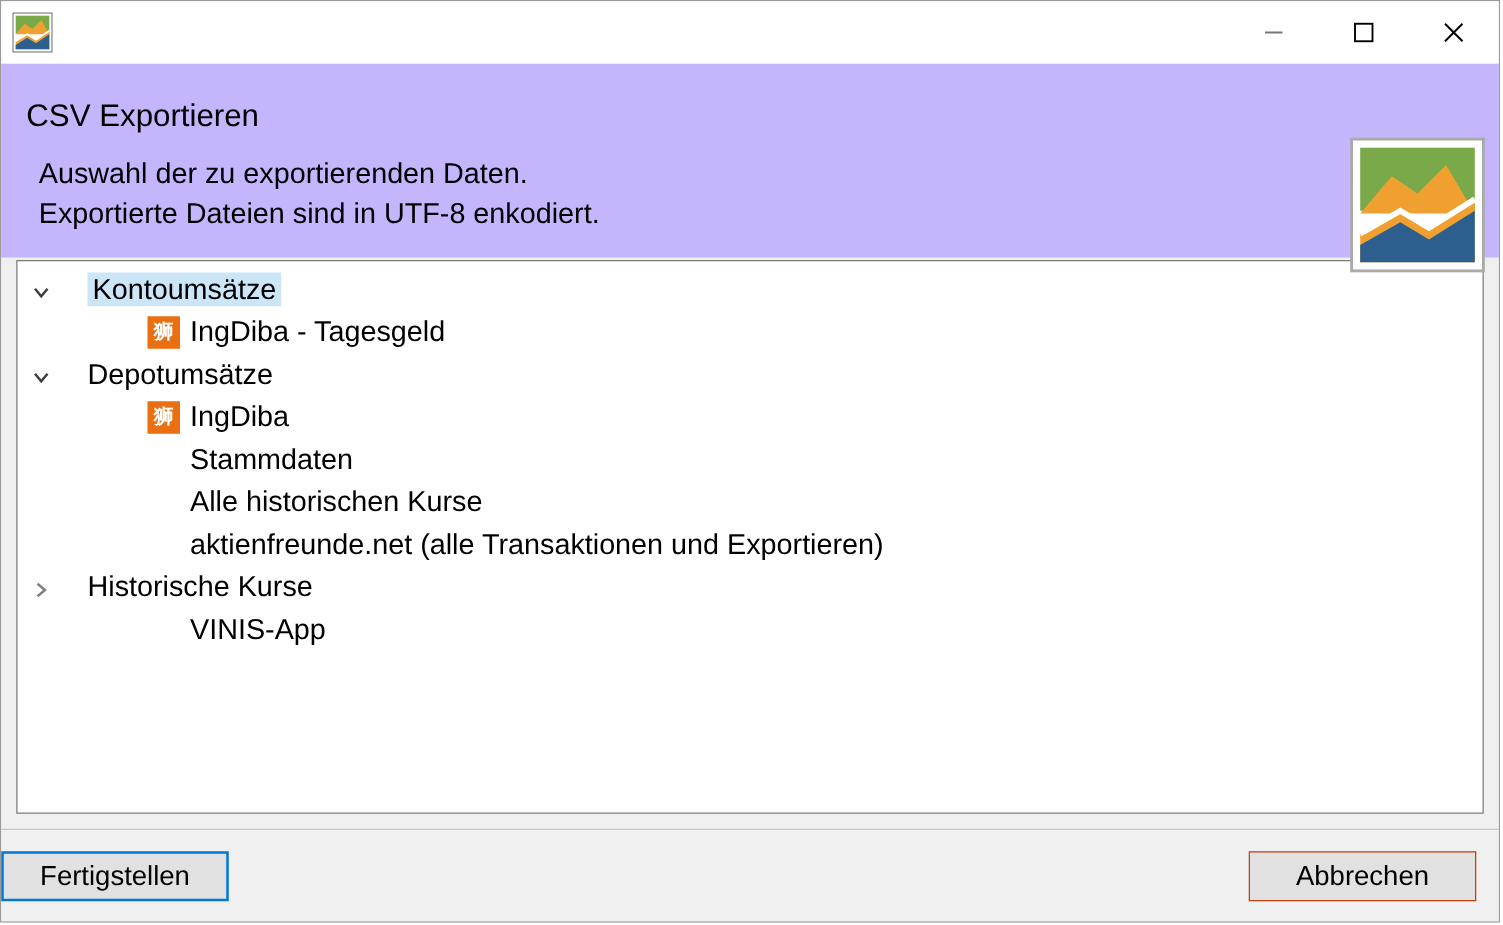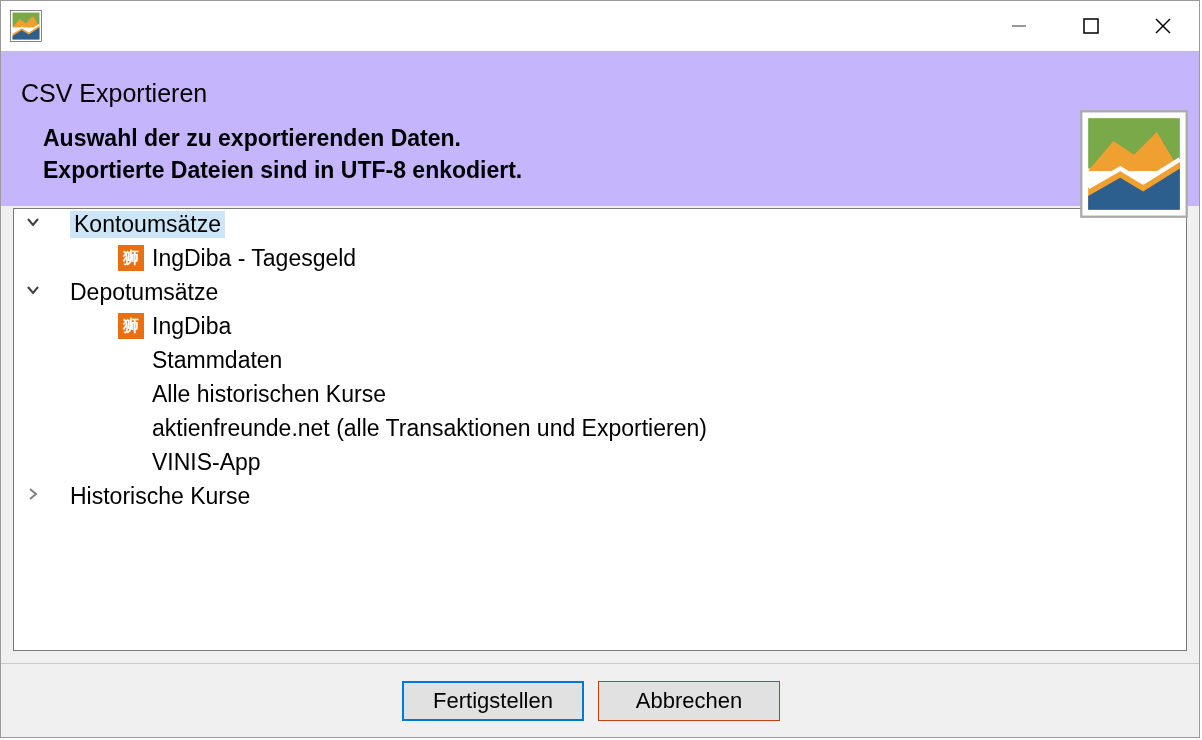--- a/index.html
+++ b/index.html
@@ -44,23 +44,23 @@
     position: relative;
     background: #c4b5fd;
     padding: 28px 20px 18px 20px;
   }
   .header h1 {
     margin: 0 0 16px 0;
     font-size: 25px;
     font-weight: 400;
   }
   .header p {
-    margin: 0 0 2px 22px;
+    margin: 0 0 2px 10px;
     font-size: 23px;
-    font-weight: 700;
+    font-weight: 400;
     line-height: 1.3;
   }
   .header-icon {
     position:absolute;
     top: 58px; right: 10px;
     width: 110px; height: 110px;
   }
   
   .content {
     flex:1;
@@ -70,21 +70,21 @@
   .tree {
     width:100%; height:100%;
     background:#fff;
     border:1px solid #7a7a7a;
     overflow:auto;
     padding-top:2px;
   }
   .tree-row {
     height:34px;
     display:flex;
-    align-items:flex-start;
+    align-items:flex-end;
     padding-left:8px;
     font-size:23px;
     white-space:nowrap;
     cursor:default;
   }
   .arrow {
     width:22px; height:22px;
     margin-right:6px;
     display:flex; align-items:center; justify-content:center;
     flex-shrink:0;
@@ -105,21 +105,21 @@
     background:#cde6f7;
     padding: 0 4px;
   }
   
   .button-bar {
     height:74px;
     border-top:1px solid #c8c8c8;
     background:#f0f0f0;
     display:flex;
     align-items:center;
-    justify-content:center;
+    justify-content:space-between;
     padding-right:18px;
     gap:14px;
   }
   .btn {
     min-width:182px;
     height:40px;
     background:#e1e1e1;
     border:1px solid #c2410c;
     font-size:22px;
     font-family:inherit;
@@ -238,35 +238,35 @@
           <span class="label">Alle historischen Kurse</span>
         </div>
         <div class="tree-row">
           <span class="indent"></span>
           <span class="spacer-arrow"></span>
           <span style="width: 20px; flex-shrink: 0;"></span>
           <span style="width: 34px; flex-shrink: 0;"></span>
           <span class="label">aktienfreunde.net (alle Transaktionen und Exportieren)</span>
         </div>
         <div class="tree-row">
-          <span class="indent"></span>
-          <span class="spacer-arrow"></span>
-          <span style="width: 20px; flex-shrink: 0;"></span>
-          <span style="width: 34px; flex-shrink: 0;"></span>
-          <span class="label">VINIS-App</span>
-        </div>
-        <div class="tree-row">
           <span class="arrow">
             <svg width="14" height="14" viewBox="0 0 14 14">
               <polyline points="4,2 10,7 4,12" fill="none" stroke="#808080" stroke-width="2"></polyline>
             </svg>
           </span>
           <span style="width: 20px; flex-shrink: 0;"></span>
           <span class="label">Historische Kurse</span>
         </div>
+        <div class="tree-row">
+          <span class="indent"></span>
+          <span class="spacer-arrow"></span>
+          <span style="width: 20px; flex-shrink: 0;"></span>
+          <span style="width: 34px; flex-shrink: 0;"></span>
+          <span class="label">VINIS-App</span>
+        </div>
       </div>
   </div>
 
   <div class="button-bar">
     <button class="btn primary">Fertigstellen</button>
     <button class="btn">Abbrechen</button>
   </div>
 
 </div>
 

